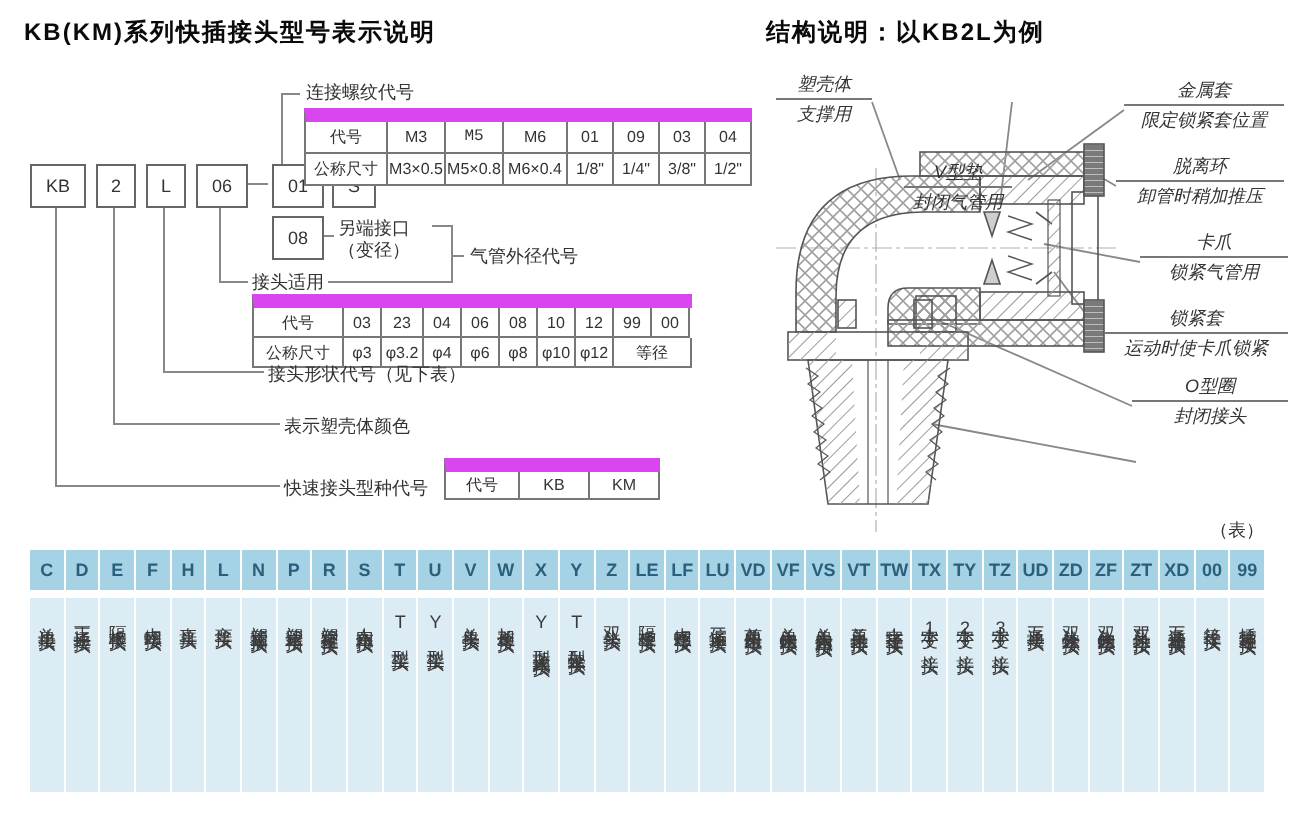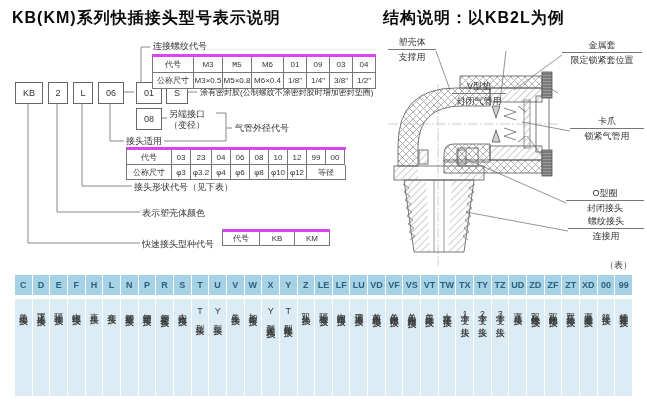--- a/index.html
+++ b/index.html
@@ -1,33 +1,33 @@
 <!DOCTYPE html>
 <html><head>
 <meta charset="utf-8">
 <style>
   html,body{margin:0;padding:0;background:#fff;}
   #page{position:relative;width:647px;height:420px;background:#fff;overflow:hidden;
         font-family:"Liberation Sans","DejaVu Sans",sans-serif;color:#222;}
   svg#overlay{position:absolute;left:0;top:0;z-index:1;}
   .abs{position:absolute;z-index:2;}
-  .title{font-size:16px;font-weight:bold;color:#0a0a0a;letter-spacing:1px;white-space:nowrap;}
+  .title{font-size:12px;font-weight:bold;color:#0a0a0a;letter-spacing:1px;white-space:nowrap;}
   .codebox{position:absolute;z-index:2;border:1px solid #666;background:#fff;
            display:flex;align-items:center;justify-content:center;
            font-size:9px;color:#333;}
   .lbl{font-size:9px;color:#333;white-space:nowrap;z-index:2;}
   .sm{font-size:8px;}
   
-  .ftable{position:absolute;z-index:2;background:#fff;border-left:1px solid #777;border-top:3px solid #d946ef;}
+  .ftable{position:absolute;z-index:2;background:#fff;border-left:1px solid #777;border-top:7px solid #d946ef;}
   .frow{display:flex;}
   .fcell{border-right:1px solid #777;border-bottom:1px solid #777;
          display:flex;align-items:center;justify-content:center;
          font-size:8px;color:#333;white-space:nowrap;overflow:hidden;}
   
-  .part-label{position:absolute;z-index:2;text-align:center;font-size:9px;line-height:11px;color:#333;}
+  .part-label{position:absolute;z-index:2;text-align:center;font-size:9px;line-height:11px;color:#333;font-style:italic;}
   .part-label .rule{border-top:1px solid #777;margin:1px 0 2px 0;height:0;}
   
   #shape-table{position:absolute;left:15px;top:275px;width:617px;z-index:2;}
   #shape-head,#shape-body{display:flex;gap:1px;}
   .shape-col-head{flex:1;height:20px;display:flex;align-items:center;justify-content:center;
         font-size:9px;font-weight:bold;}
   #shape-gap{height:4px;}
   .shape-col-body{flex:1;height:97px;display:flex;justify-content:center;
         padding-top:7px;box-sizing:border-box;}
   .vtext{writing-mode:vertical-rl;text-orientation:upright;font-size:9px;line-height:1.15;
@@ -149,21 +149,20 @@
       <div class="fcell sm" style="width:28px;height:15px;">M3×0.5</div>
       <div class="fcell sm" style="width:28px;height:15px;">M5×0.8</div>
       <div class="fcell sm" style="width:31px;height:15px;">M6×0.4</div>
       <div class="fcell sm" style="width:22px;height:15px;">1/8"</div>
       <div class="fcell sm" style="width:22px;height:15px;">1/4"</div>
       <div class="fcell sm" style="width:22px;height:15px;">3/8"</div>
       <div class="fcell sm" style="width:22px;height:15px;">1/2"</div>
     </div>
   </div>
 
-  <div class="abs lbl sm" style="left:200px;top:87px;">涂有密封胶(公制螺纹不涂密封胶时增加密封垫圈)</div>
 
   <div class="abs lbl" style="left:169px;top:108px;">另端接口</div>
   <div class="abs lbl" style="left:169px;top:119px;">（变径）</div>
   <div class="abs lbl" style="left:235px;top:122px;">气管外径代号</div>
   <div class="abs lbl" style="left:126px;top:135px;">接头适用</div>
 
   <div class="ftable" style="left:126px;top:147px;">
     <div class="frow">
       <div class="fcell" style="width:44px;height:14px;">代号</div>
       <div class="fcell" style="width:18px;height:14px;">03</div>
@@ -211,35 +210,40 @@
   <div class="part-label" style="left:452px;top:37px;width:54px;margin-top:44px;">
     <div>V型垫</div>
     <div class="rule"></div>
     <div>封闭气管用</div>
   </div>
   <div class="part-label" style="left:562px;top:40px;width:80px;">
     <div>金属套</div>
     <div class="rule"></div>
     <div>限定锁紧套位置</div>
   </div>
+  <div class="part-label" style="left:558px;top:78px;width:84px;">
+    <div>脱离环</div>
+    <div class="rule"></div>
+    <div>卸管时稍加推压</div>
+  </div>
   <div class="part-label" style="left:570px;top:116px;width:74px;">
     <div>卡爪</div>
     <div class="rule"></div>
     <div>锁紧气管用</div>
   </div>
+  <div class="part-label" style="left:552px;top:154px;width:92px;">
+    <div>锁紧套</div>
+    <div class="rule"></div>
+    <div>运动时使卡爪锁紧</div>
+  </div>
   <div class="part-label" style="left:566px;top:188px;width:78px;">
     <div>O型圈</div>
     <div class="rule"></div>
     <div>封闭接头</div>
   </div>
-  <div class="part-label" style="left:568px;top:216px;width:76px;">
-    <div>螺纹接头</div>
-    <div class="rule"></div>
-    <div>连接用</div>
-  </div>
 
   <div class="abs note" style="right:15px;top:259px;">（表）</div>
 
   <div id="shape-table">
     <div id="shape-head">
 
         <div class="shape-col-head" style="background: rgb(166, 210, 230); color: rgb(42, 96, 124);">C</div>
 
         <div class="shape-col-head" style="background: rgb(166, 210, 230); color: rgb(42, 96, 124);">D</div>
 

